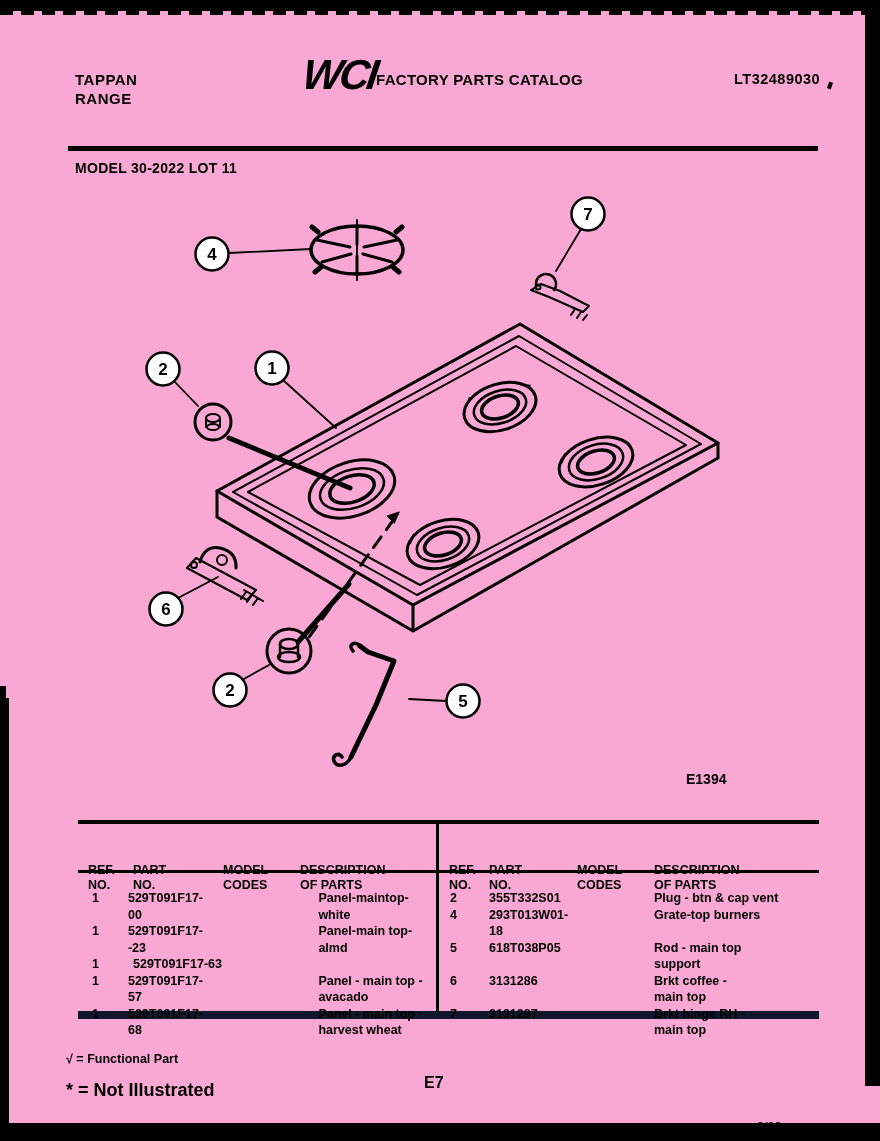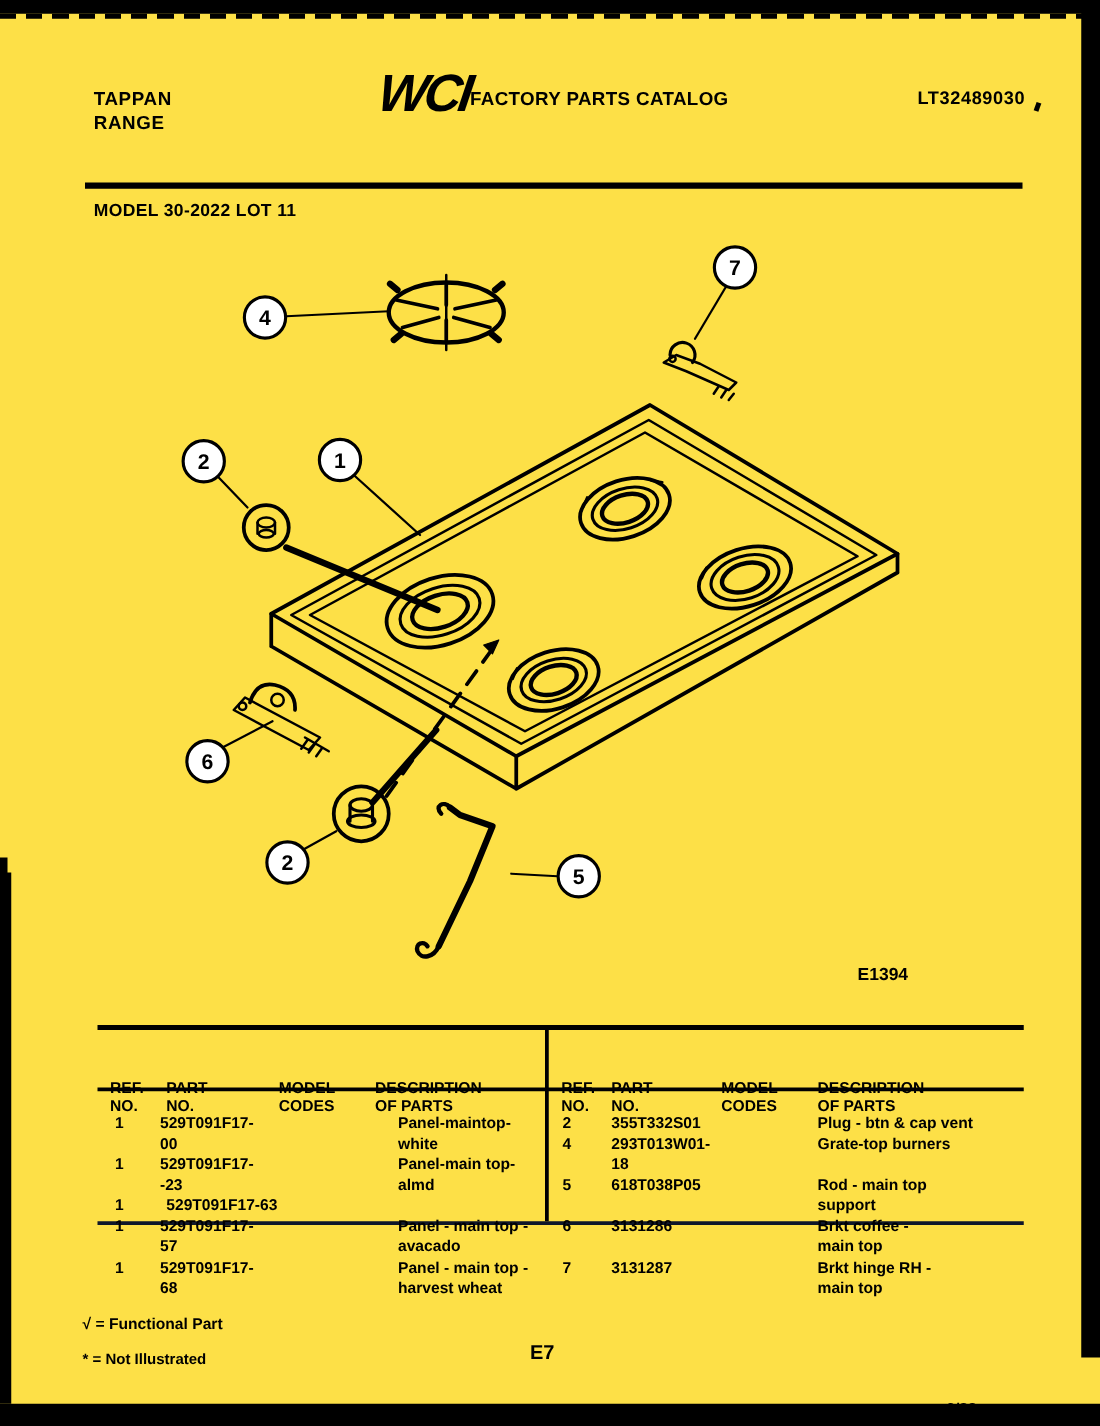--- a/index.html
+++ b/index.html
@@ -1,17 +1,17 @@
 <!DOCTYPE html>
 <html><head>
 <meta charset="utf-8">
 <style>
   html,body{margin:0;padding:0;background:#888;}
   .page{
-    position:relative; width:880px; height:1141px; background:#fde047;
+    position:relative; width:880px; height:1141px; background:#f9a8d4;
     font-family:"Liberation Sans", sans-serif; color:#000; overflow:hidden;
     margin:0 auto;
   }
   .txt{position:absolute; font-weight:bold; white-space:nowrap;}
 
   
   .scan-top{position:absolute;left:0;top:0;width:880px;height:11px;background:#000;}
   .scan-top-dashes{position:absolute;left:0;top:11px;width:880px;height:4px;
     background:repeating-linear-gradient(90deg,#000 0 13px,transparent 13px 21px);}
   .scan-right{position:absolute;right:0;top:0;width:15px;height:1086px;background:#000;}
@@ -26,41 +26,41 @@
        transform:skewX(-8deg);line-height:42px;}
   .cattitle{left:376px;top:71px;font-size:15px;letter-spacing:.3px;}
   .docnum{left:692px;top:71px;font-size:14.5px;letter-spacing:.5px;margin-left:42px;}
   .toprule{position:absolute;left:68px;top:146px;width:750px;height:5px;background:#000;}
   .modelline{left:75px;top:160px;font-size:14px;letter-spacing:.3px;}
 
   
   .diagram{position:absolute;left:0;top:0;}
 
   
-  .ptable{position:absolute;left:78px;top:820px;width:741px;height:160px;
-    border-top:4px solid #000;border-bottom:3px solid #0f172a;box-sizing:border-box;}
+  .ptable{position:absolute;left:78px;top:820px;width:741px;height:199px;
+    border-top:4px solid #000;border-bottom:8px solid #0f172a;box-sizing:border-box;}
   .ptable .divider{position:absolute;left:358px;top:0;width:3px;height:100%;background:#000;}
   .hrule{position:absolute;left:0;top:46px;width:100%;height:3px;background:#000;}
   .hcol{position:absolute;top:9px;font-weight:bold;font-size:12.5px;line-height:15px;white-space:pre;}
   .rows{position:absolute;top:66px;font-weight:bold;font-size:12.5px;line-height:16.5px;}
   .rows-left{left:0;width:357px;}
   .rows-right{left:358px;width:380px;}
   .prow{display:flex;align-items:flex-start;}
   .rows-left .c-ref{width:55px;padding-left:14px;box-sizing:border-box;}
   .rows-left .c-part{width:90px;}
   .rows-left .c-model{width:77px;}
   .rows-left .c-desc{width:133px;white-space:pre-line;margin-left:44px;}
   .rows-right .c-ref{width:53px;padding-left:14px;box-sizing:border-box;}
   .rows-right .c-part{width:88px;}
   .rows-right .c-model{width:77px;}
   .rows-right .c-desc{width:162px;white-space:pre-line;}
 
   
   .fn1{left:66px;top:1052px;font-size:12.5px;}
-  .fn2{left:66px;top:1080px;font-size:12px;text-align:right;}
+  .fn2{left:66px;top:1080px;font-size:18px;text-align:right;}
   .pagecode{left:424px;top:1074px;font-size:16px;}
   .datecode{left:757px;top:1080px;font-size:12.5px;margin-top:40px;}
 </style>
 </head>
 <body>
 
 <div class="page">
 
   <div class="scan-top"></div>
   <div class="scan-top-dashes"></div>

